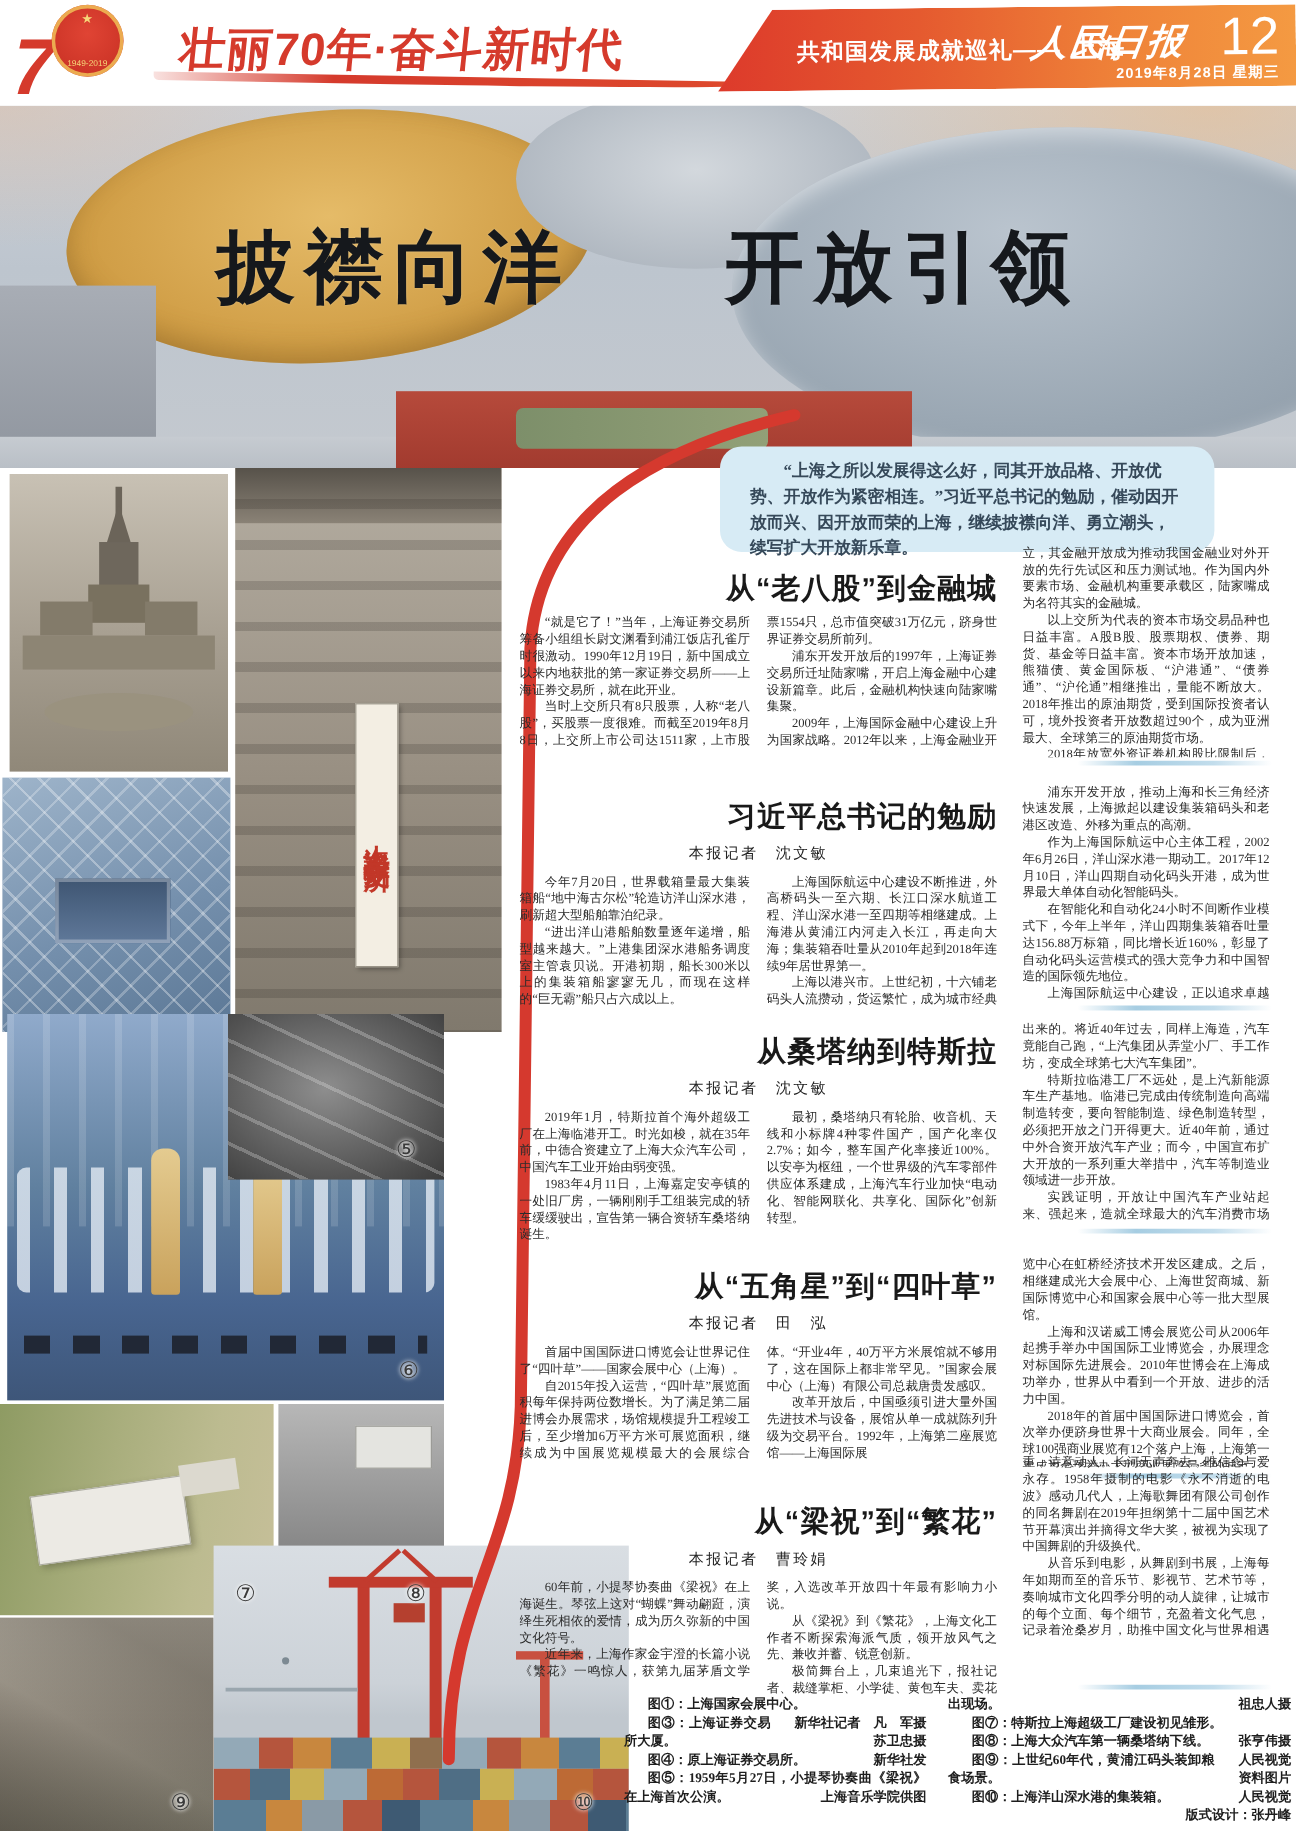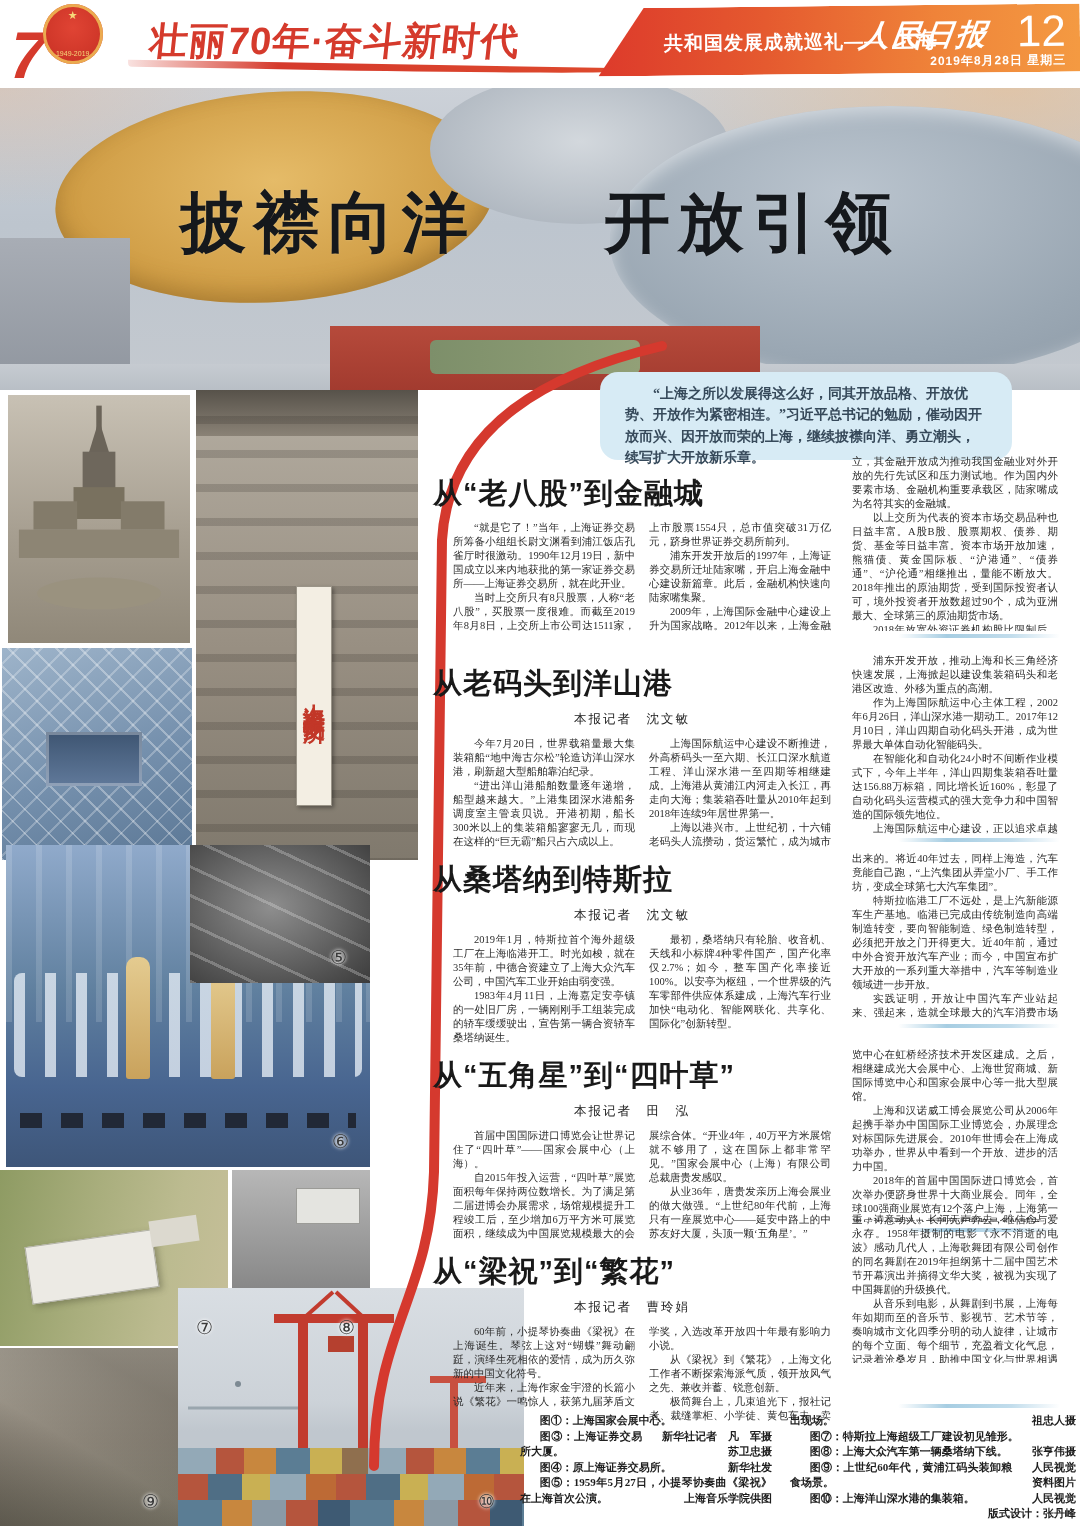--- a/index.html
+++ b/index.html
@@ -124,25 +124,25 @@
   .crow.r3{bottom:0;background:repeating-linear-gradient(90deg,#5b7d94 0 44px,#c8873e 44px 74px,#8a9aa6 74px 108px,#b5553d 108px 140px,#3e5a73 140px 172px);}
   .badge{position:absolute;z-index:30;font-family:"Liberation Sans",sans-serif;font-size:19px;
     color:#3a3a3a;text-shadow:0 0 3px #fff,0 0 4px #fff;}
   
   .swoosh{position:absolute;left:0;top:0;z-index:6;pointer-events:none;}
   
   .quote{position:absolute;left:600px;top:372px;width:362px;height:66px;background:#d7ebf5;
     border-radius:18px;padding:11px 25px;font-size:14px;line-height:1.52;color:#36495a;
     font-weight:600;text-indent:2em;z-index:10;}
   .article{position:absolute;left:433px;width:398px;z-index:10;}
-  .article h2{margin:0 0 7px;text-align:left;font-family:"Liberation Sans",sans-serif;
-    font-weight:900;font-size:29px;color:#191919;letter-spacing:1px;}
+  .article h2{margin:0 0 7px;text-align:right;font-family:"Liberation Sans",sans-serif;
+    font-weight:900;font-size:24px;color:#191919;letter-spacing:1px;}
   .byline{text-align:center;font-size:12.5px;color:#222;margin-bottom:9px;letter-spacing:2px;}
   .article-body{column-count:2;column-gap:14px;font-size:10.5px;line-height:14px;
-    text-align:justify;height:118px;overflow:hidden;margin-left:20px;}
+    text-align:justify;height:118px;overflow:hidden;}
   .article-body p,.cont p{margin:0;text-indent:2em;}
   .cont{position:absolute;left:852px;width:206px;font-size:10.5px;line-height:14px;
     text-align:justify;overflow:hidden;z-index:10;}
   .cont p.noind{text-indent:0;}
   .divider{position:absolute;left:898px;width:162px;height:4px;border-radius:2px;z-index:10;
     background:linear-gradient(90deg,rgba(150,195,220,0),#a6cde2 30%,#c2ddec 70%,rgba(150,195,220,0));}
   
   .cap-col{position:absolute;top:1413px;font-size:11px;line-height:15.5px;color:#1e1e1e;
     font-weight:600;text-align:justify;z-index:20;}
   .cap-col.left{left:520px;width:252px;}
@@ -264,21 +264,21 @@
     <h2>从“老八股”到金融城</h2>
     <div class="article-body">
       <p>“就是它了！”当年，上海证券交易所筹备小组组长尉文渊看到浦江饭店孔雀厅时很激动。1990年12月19日，新中国成立以来内地获批的第一家证券交易所——上海证券交易所，就在此开业。</p>
       <p>当时上交所只有8只股票，人称“老八股”，买股票一度很难。而截至2019年8月8日，上交所上市公司达1511家，上市股票1554只，总市值突破31万亿元，跻身世界证券交易所前列。</p>
       <p>浦东开发开放后的1997年，上海证券交易所迁址陆家嘴，开启上海金融中心建设新篇章。此后，金融机构快速向陆家嘴集聚。</p>
       <p>2009年，上海国际金融中心建设上升为国家战略。2012年以来，上海金融业开放加速。特别是2013年中国（上海）自由贸易试验区设</p>
     </div>
   </section>
 
   <section class="article" style="top:664px">
-    <h2>从老码头到洋山港</h2>
+    <h2>习近平总书记的勉励</h2>
     <div class="byline">本报记者　沈文敏</div>
     <div class="article-body">
       <p>今年7月20日，世界载箱量最大集装箱船“地中海古尔松”轮造访洋山深水港，刷新超大型船舶靠泊纪录。</p>
       <p>“进出洋山港船舶数量逐年递增，船型越来越大。”上港集团深水港船务调度室主管袁贝说。开港初期，船长300米以上的集装箱船寥寥无几，而现在这样的“巨无霸”船只占六成以上。</p>
       <p>上海国际航运中心建设不断推进，外高桥码头一至六期、长江口深水航道工程、洋山深水港一至四期等相继建成。上海港从黄浦江内河走入长江，再走向大海；集装箱吞吐量从2010年起到2018年连续9年居世界第一。</p>
       <p>上海以港兴市。上世纪初，十六铺老码头人流攒动，货运繁忙，成为城市经典印迹。作为我国重要国际贸易口岸，上海港做出了重要贡献。</p>
     </div>
   </section>
 
   <section class="article" style="top:860px">
@@ -291,21 +291,20 @@
 
     </div>
   </section>
 
   <section class="article" style="top:1056px">
     <h2>从“五角星”到“四叶草”</h2>
     <div class="byline">本报记者　田　泓</div>
     <div class="article-body">
       <p>首届中国国际进口博览会让世界记住了“四叶草”——国家会展中心（上海）。</p>
       <p>自2015年投入运营，“四叶草”展览面积每年保持两位数增长。为了满足第二届进博会办展需求，场馆规模提升工程竣工后，至少增加6万平方米可展览面积，继续成为中国展览规模最大的会展综合体。“开业4年，40万平方米展馆就不够用了，这在国际上都非常罕见。”国家会展中心（上海）有限公司总裁唐贵发感叹。</p>
-      <p>从业36年，唐贵发亲历上海会展业的做大做强。“上世纪80年代前，上海只有一座展览中心——延安中路上的中苏友好大厦，头顶一颗‘五角星’。”</p>
       <p>改革开放后，中国亟须引进大量外国先进技术与设备，展馆从单一成就陈列升级为交易平台。1992年，上海第二座展览馆——上海国际展</p>
     </div>
   </section>
 
   <section class="article" style="top:1252px">
     <h2>从“梁祝”到“繁花”</h2>
     <div class="byline">本报记者　曹玲娟</div>
     <div class="article-body" style="height:108px">
       <p>60年前，小提琴协奏曲《梁祝》在上海诞生。琴弦上这对“蝴蝶”舞动翩跹，演绎生死相依的爱情，成为历久弥新的中国文化符号。</p>
       <p>近年来，上海作家金宇澄的长篇小说《繁花》一鸣惊人，获第九届茅盾文学奖，入选改革开放四十年最有影响力小说。</p>

